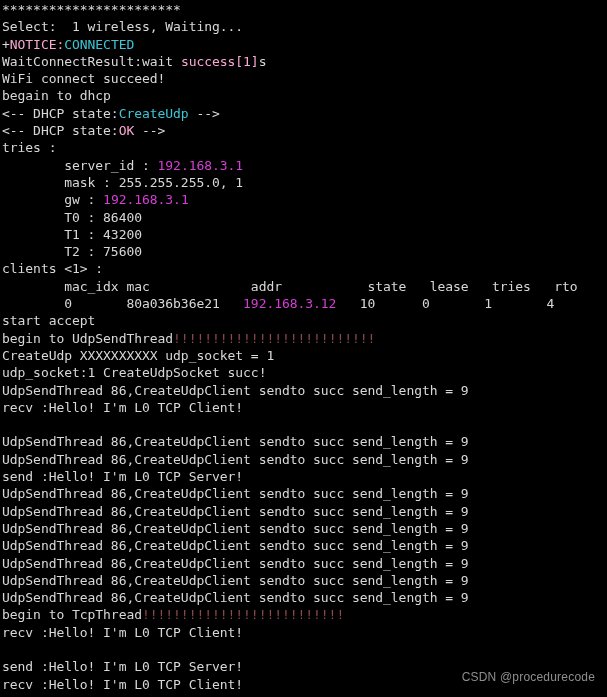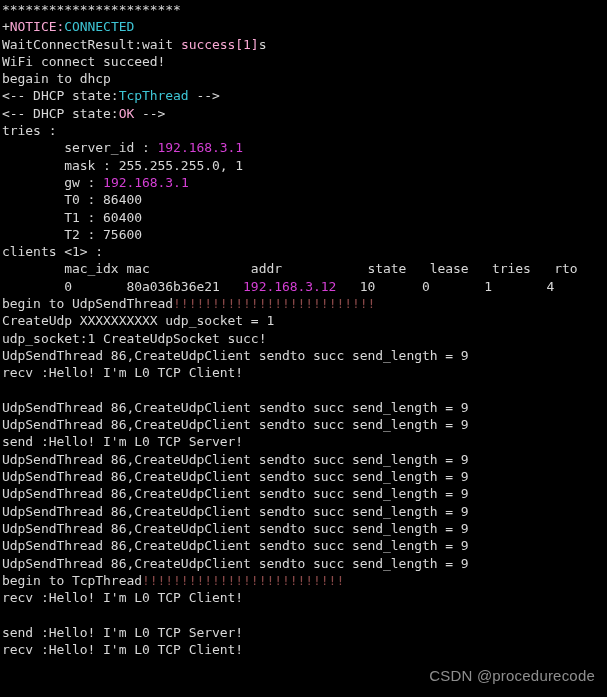--- a/index.html
+++ b/index.html
@@ -34,48 +34,50 @@
   .c-white   { color: #d8d8d8; }
   .c-green   { color: #f9a8d4; margin-top: 40px; }
   .c-cyan    { color: #3ec6d6; margin-top: 40px; }
   .c-magenta { color: #d43fd4; text-align: center; }
   .c-red     { color: #8c4a4a; }
   #watermark {
     position: absolute;
     right: 12px;
     bottom: 13px;
     font-family: "Liberation Sans", "DejaVu Sans", sans-serif;
-    font-size: 15px;
+    font-size: 12px;
     color: #8e8e8e;
     letter-spacing: 0.2px;
     white-space: pre;
   }
 </style>
 </head>
 <body>
 
 <div id="terminal">
   <div id="log-output">
       <div class="line"><span class="c-white">***********************</span></div>
+      <div class="line"><span class="c-white">Select:  1 wireless, Waiting...</span></div>
       <div class="line"><span class="c-white">+</span><span class="c-green">NOTICE:</span><span class="c-cyan">CONNECTED</span></div>
       <div class="line"><span class="c-white">WaitConnectResult:wait </span><span class="c-green">success[1]</span><span class="c-white">s</span></div>
       <div class="line"><span class="c-white">WiFi connect succeed!</span></div>
       <div class="line"><span class="c-white">begain to dhcp</span></div>
-      <div class="line"><span class="c-white">&lt;-- DHCP state:</span><span class="c-cyan">TcpThread</span><span class="c-white"> --&gt;</span></div>
+      <div class="line"><span class="c-white">&lt;-- DHCP state:</span><span class="c-cyan">CreateUdp</span><span class="c-white"> --&gt;</span></div>
       <div class="line"><span class="c-white">&lt;-- DHCP state:</span><span class="c-green">OK</span><span class="c-white"> --&gt;</span></div>
       <div class="line"><span class="c-white">tries :</span></div>
       <div class="line"><span class="c-white">        server_id : </span><span class="c-magenta">192.168.3.1</span></div>
       <div class="line"><span class="c-white">        mask : 255.255.255.0, 1</span></div>
       <div class="line"><span class="c-white">        gw : </span><span class="c-magenta">192.168.3.1</span></div>
       <div class="line"><span class="c-white">        T0 : 86400</span></div>
-      <div class="line"><span class="c-white">        T1 : 60400</span></div>
+      <div class="line"><span class="c-white">        T1 : 43200</span></div>
       <div class="line"><span class="c-white">        T2 : 75600</span></div>
       <div class="line"><span class="c-white">clients &lt;1&gt; :</span></div>
       <div class="line"><span class="c-white">        mac_idx mac             addr           state   lease   tries   rto</span></div>
       <div class="line"><span class="c-white">        0       80a036b36e21   </span><span class="c-magenta">192.168.3.12</span><span class="c-white">   10      0       1       4</span></div>
+      <div class="line"><span class="c-white">start accept</span></div>
       <div class="line"><span class="c-white">begin to UdpSendThread</span><span class="c-red">!!!!!!!!!!!!!!!!!!!!!!!!!!</span></div>
       <div class="line"><span class="c-white">CreateUdp XXXXXXXXXX udp_socket = 1</span></div>
       <div class="line"><span class="c-white">udp_socket:1 CreateUdpSocket succ!</span></div>
       <div class="line"><span class="c-white">UdpSendThread 86,CreateUdpClient sendto succ send_length = 9</span></div>
       <div class="line"><span class="c-white">recv :Hello! I'm L0 TCP Client!</span></div>
       <div class="line blank">&nbsp;</div>
       <div class="line"><span class="c-white">UdpSendThread 86,CreateUdpClient sendto succ send_length = 9</span></div>
       <div class="line"><span class="c-white">UdpSendThread 86,CreateUdpClient sendto succ send_length = 9</span></div>
       <div class="line"><span class="c-white">send :Hello! I'm L0 TCP Server!</span></div>
       <div class="line"><span class="c-white">UdpSendThread 86,CreateUdpClient sendto succ send_length = 9</span></div>

